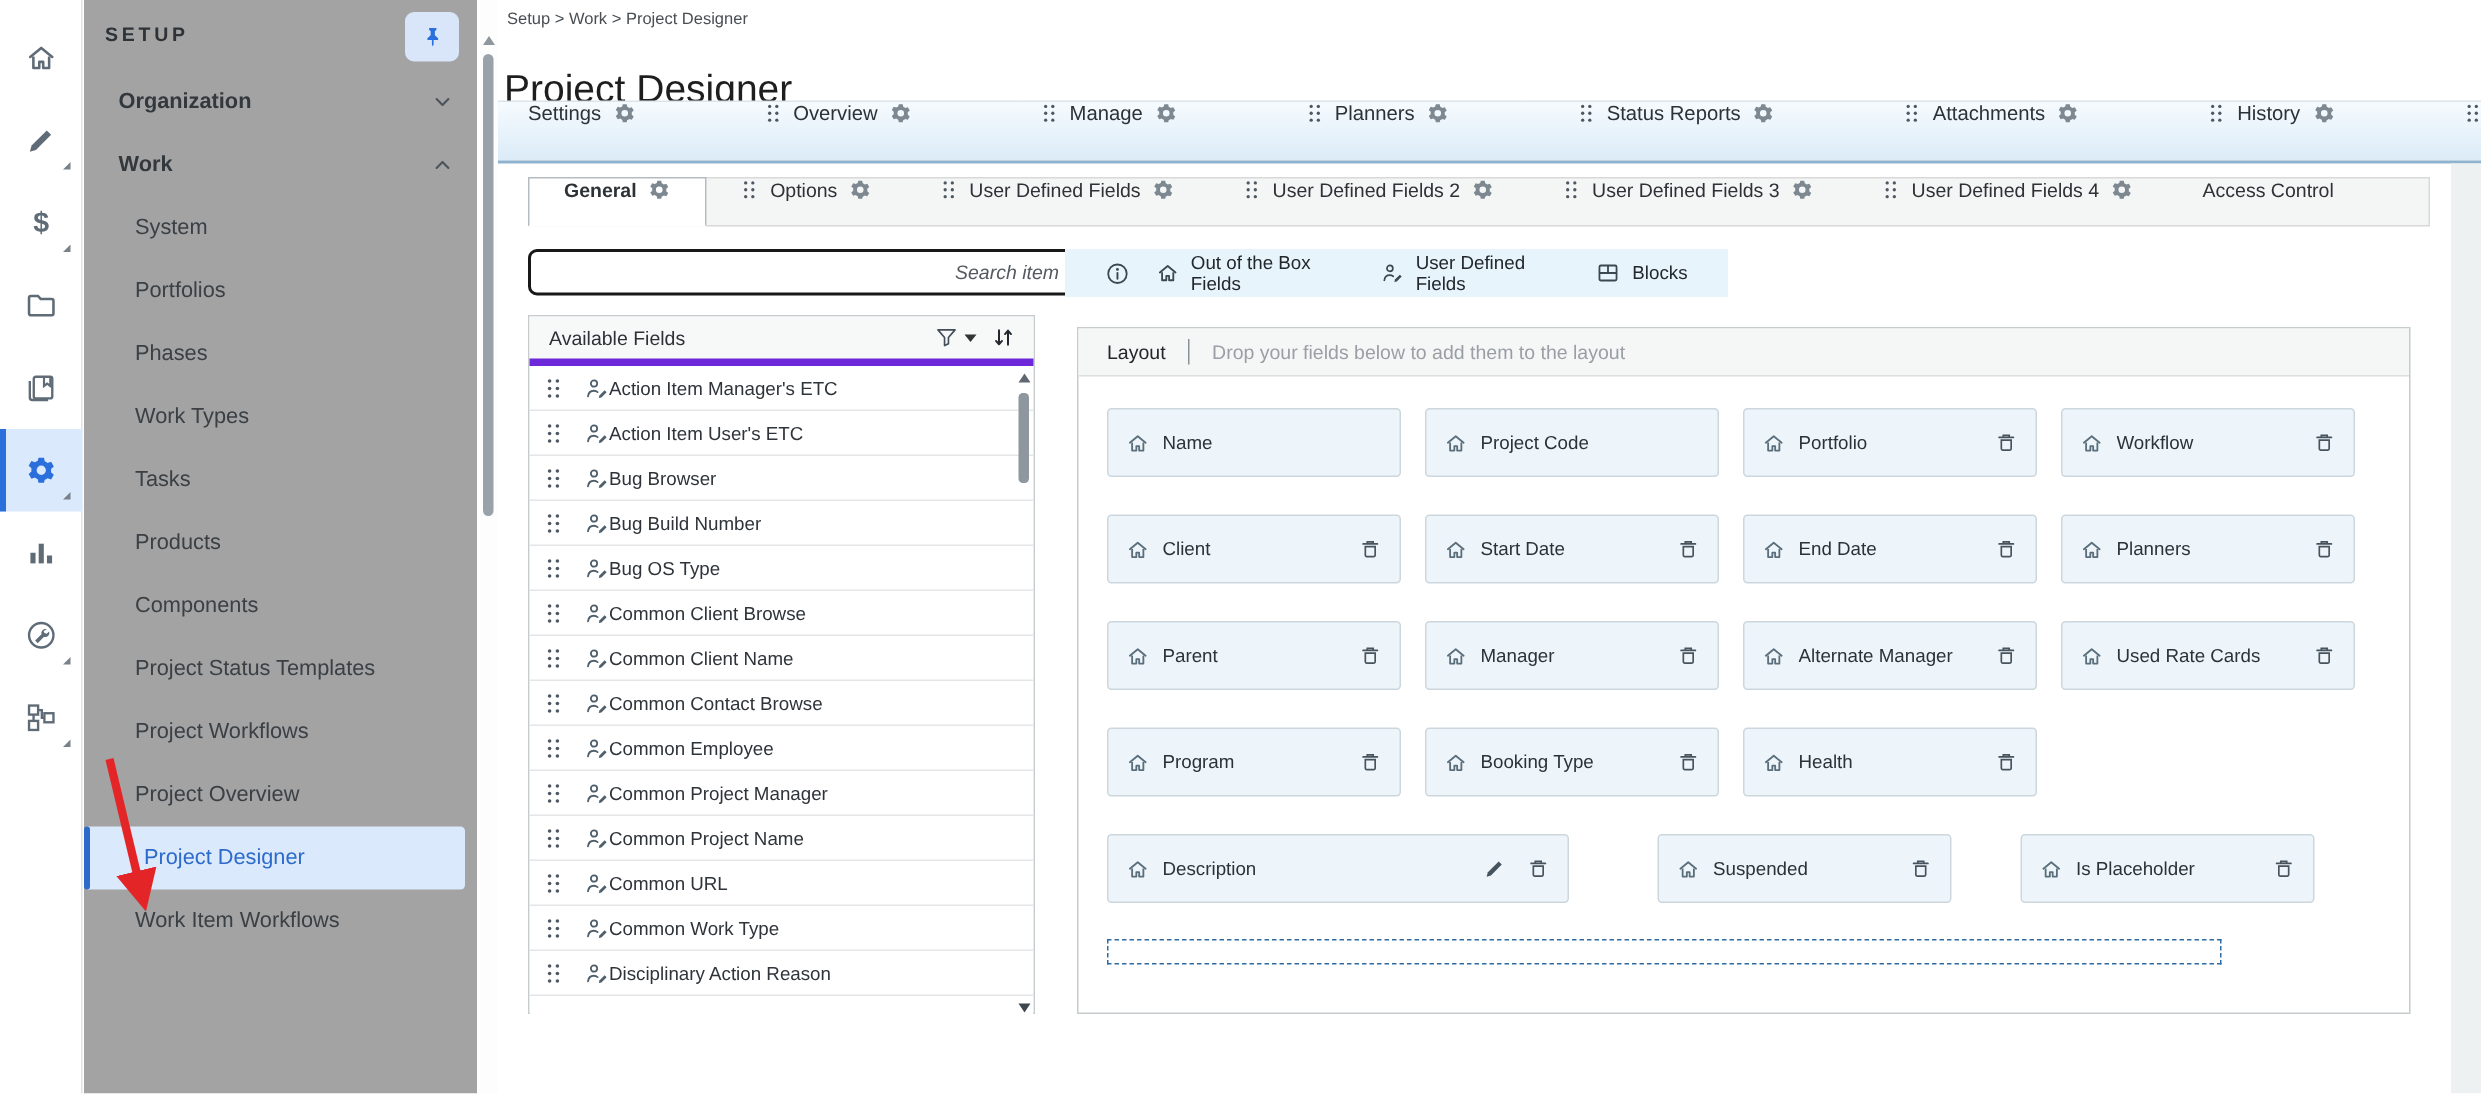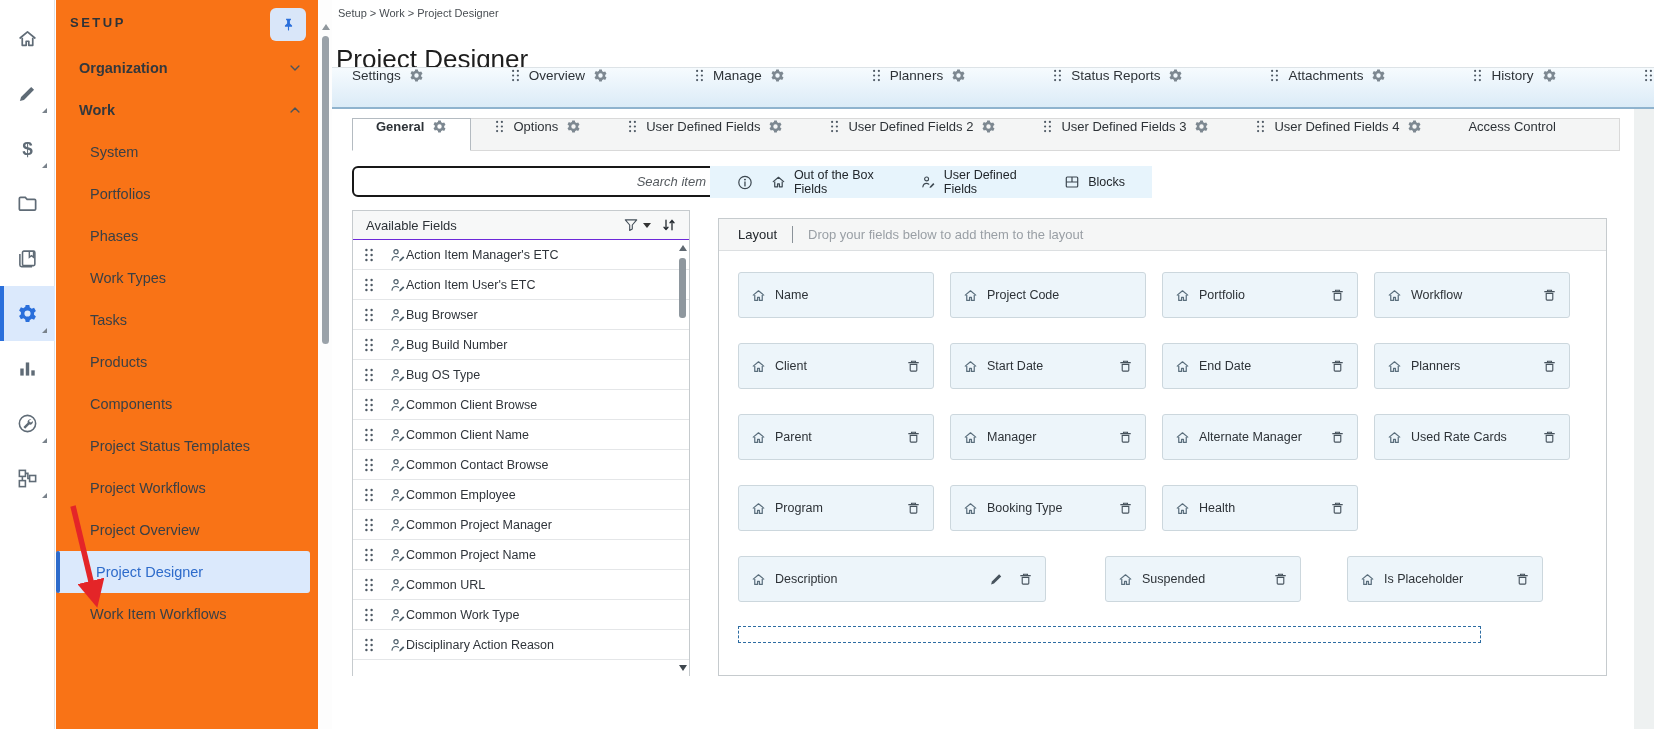--- a/index.html
+++ b/index.html
@@ -21,21 +21,21 @@
   .rail-item{position:relative;width:55px;height:55px;flex:none;display:flex;align-items:center;
              justify-content:center;color:#5f6b76;cursor:pointer}
   .rail-item .ic{width:21px;height:21px}
   .rail-item.active{background:var(--hl-bg)}
   .rail-item.active::before{content:"";position:absolute;left:0;top:0;bottom:0;width:4px;background:var(--accent)}
   .rail-item.active .ic{color:var(--accent)}
   .fly{position:absolute;right:8px;bottom:8px;width:0;height:0;
        border-left:5px solid transparent;border-bottom:5px solid #79828b}
 
   
-  .sidebar{position:absolute;left:56px;top:0;width:262px;height:729px;background:#f97316}
+  .sidebar{position:absolute;left:56px;top:0;width:262px;height:729px;background:#a3a3a3}
   .sb-head{display:flex;align-items:flex-start;justify-content:space-between;padding:8px 12px 0 14px}
   .sb-title{font-size:13px;font-weight:700;letter-spacing:2.5px;color:#2e3338;padding-top:7px}
   .pin-btn{width:36px;height:33px;border-radius:6px;background:var(--pin-bg);display:flex;
            align-items:center;justify-content:center;color:var(--accent);cursor:pointer}
   .pin-btn .ic{width:15px;height:15px}
   .sb-list{margin-top:6px}
   .side-item{position:relative;height:42px;display:flex;align-items:center;font-size:14.5px;
              color:#3b4045;cursor:pointer;box-sizing:border-box;padding-right:16px}
   .side-item.lvl1{padding-left:23px;font-weight:700;color:#33383d}
   .side-item.lvl2{padding-left:34px}
@@ -85,21 +85,21 @@
   .legend{position:absolute;left:710px;top:166px;width:442px;height:32px;box-sizing:border-box;
           background:var(--legend-bg);display:flex;align-items:center;padding:0 27px;gap:9px;
           font-size:12.5px;color:#22272c}
   .lg-item{display:flex;align-items:center;gap:8px;margin-left:9px}
   .lg-item .ic{width:16px;height:16px;color:#3c4750}
   .info-ic{width:17px;height:17px;color:#3c4750;cursor:pointer}
 
   
   .af-panel{position:absolute;left:352px;top:210px;width:338px;height:466px;box-sizing:border-box;
             border:1px solid var(--panel-border);background:#fff}
-  .af-head{height:28px;background:#f7f8f8;border-bottom:1px solid #6d28d9;display:flex;
+  .af-head{height:28px;background:#f7f8f8;border-bottom:5px solid #6d28d9;display:flex;
            align-items:center;padding:0 10px 0 13px;font-size:13px;color:#2d3237}
   .af-head .lbl{flex:1}
   .af-funnel{width:16px;height:16px;color:#434e58;cursor:pointer}
   .af-caret{width:0;height:0;border-left:4px solid transparent;border-right:4px solid transparent;
             border-top:5px solid #333;margin:0 10px 0 4px;cursor:pointer}
   .af-sort{width:16px;height:16px;color:#22282e;cursor:pointer;margin-right:2px}
   .af-body{position:relative;height:436px;overflow:hidden}
   .af-row{height:30px;box-sizing:border-box;display:flex;align-items:center;border-bottom:1px solid #e4e6e8;
           padding-left:10px;cursor:grab;background:#fff}
   .af-row .handle{width:12px;height:16px}

